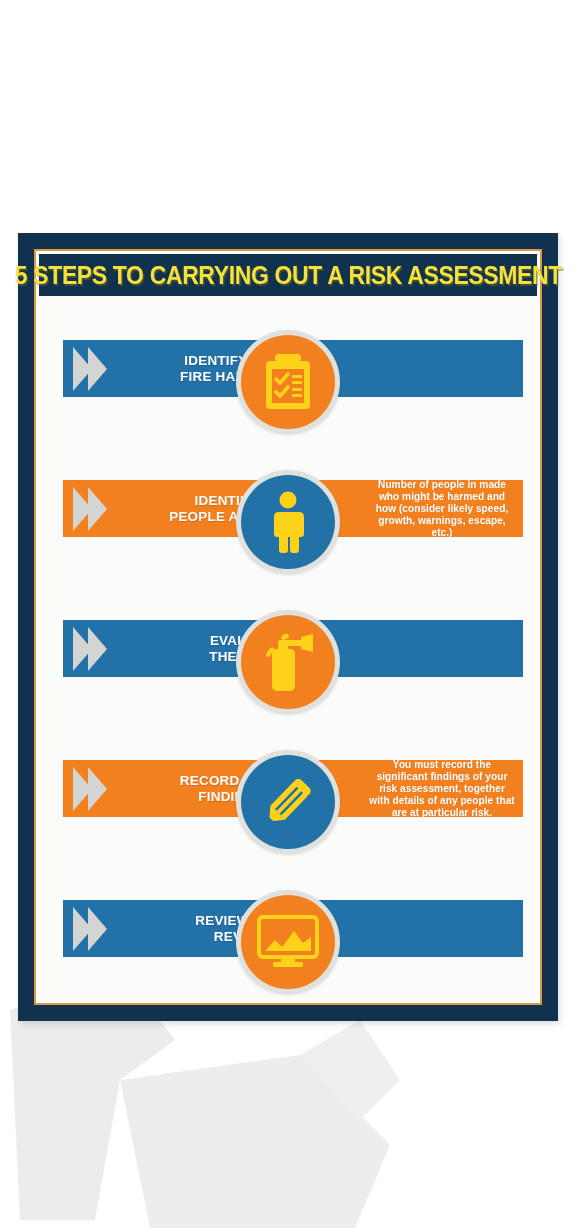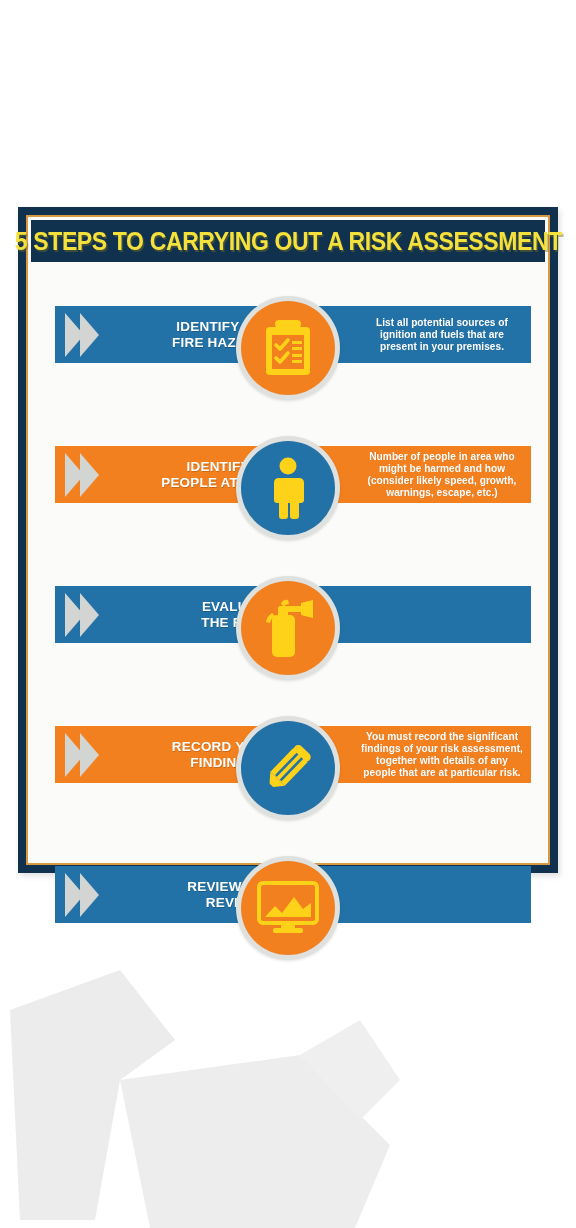--- a/index.html
+++ b/index.html
@@ -24,25 +24,25 @@
     width: 576px;
     height: 268px;
     overflow: hidden;
     pointer-events: none;
   }
 
   
   .poster {
     position: absolute;
     left: 18px;
-    top: 207px;
+    top: 233px;
     width: 540px;
-    height: 666px;
+    height: 788px;
     background: #11324f;
-    padding: 8px;
+    padding: 16px;
     box-sizing: border-box;
     box-shadow: 2px 3px 6px rgba(0,0,0,0.13);
   }
   .poster-inner-border {
     width: 100%;
     height: 100%;
     border: 2px solid #d79a43;
     box-sizing: border-box;
     background: #fbfbf9;
     padding: 3px;
@@ -213,23 +213,20 @@
           <div class="bar blue">
             <div class="bar-left">
               <div class="chevrons">
                 <div class="chev"></div>
                   <div class="chev second"></div>
               </div>
               <div class="step-label">
                 <span>IDENTIFY THE</span><br>
                 <span>FIRE HAZARDS</span>
               </div>
-            </div>
-            <div class="bar-right">
-              <div class="step-desc">List all potential sources of ignition and fuels that are present in your premises.</div>
             </div>
           </div>
           <div class="medallion">
             <div class="medallion-inner orange">
               <span>
                 <svg width="54" height="58" viewBox="0 0 54 58">
                   <rect x="5" y="8" width="44" height="48" rx="4" fill="#ffd21a"></rect>
                   <rect x="11" y="16" width="32" height="34" fill="#f2801f"></rect>
                   <path d="M16 8 q0 -6 6 -6 h10 q6 0 6 6 v3 h-22 z" fill="#ffd21a"></path>
                   <rect x="14" y="1" width="26" height="8" rx="4" fill="#ffd21a"></rect>
@@ -251,21 +248,21 @@
               <div class="chevrons">
                 <div class="chev"></div>
                   <div class="chev second"></div>
               </div>
               <div class="step-label">
                 <span>IDENTIFY</span><br>
                 <span>PEOPLE AT RISK</span>
               </div>
             </div>
             <div class="bar-right">
-              <div class="step-desc">Number of people in area who might be harmed and how (consider likely speed, growth, warnings, escape, etc.)</div>
+              <div class="step-desc">Number of people in made who might be harmed and how (consider likely speed, growth, warnings, escape, etc.)</div>
             </div>
           </div>
           <div class="medallion">
             <div class="medallion-inner blue">
               <span>
                 <svg width="46" height="62" viewBox="0 0 46 62">
                   <circle cx="23" cy="9" r="8.5" fill="#ffd21a"></circle>
                   <path d="M12 21 h22 q5 0 5 5 v17 q0 3 -3.5 3 h-1.5 v13 q0 3 -3 3 h-3 q-3 0 -3 -3 v-13 h-2 v13 q0 3 -3 3 h-3 q-3 0 -3 -3 v-13 h-1.5 q-3.5 0 -3.5 -3 v-17 q0 -5 5 -5 z" fill="#ffd21a"></path>
                 </svg>
               </span>

